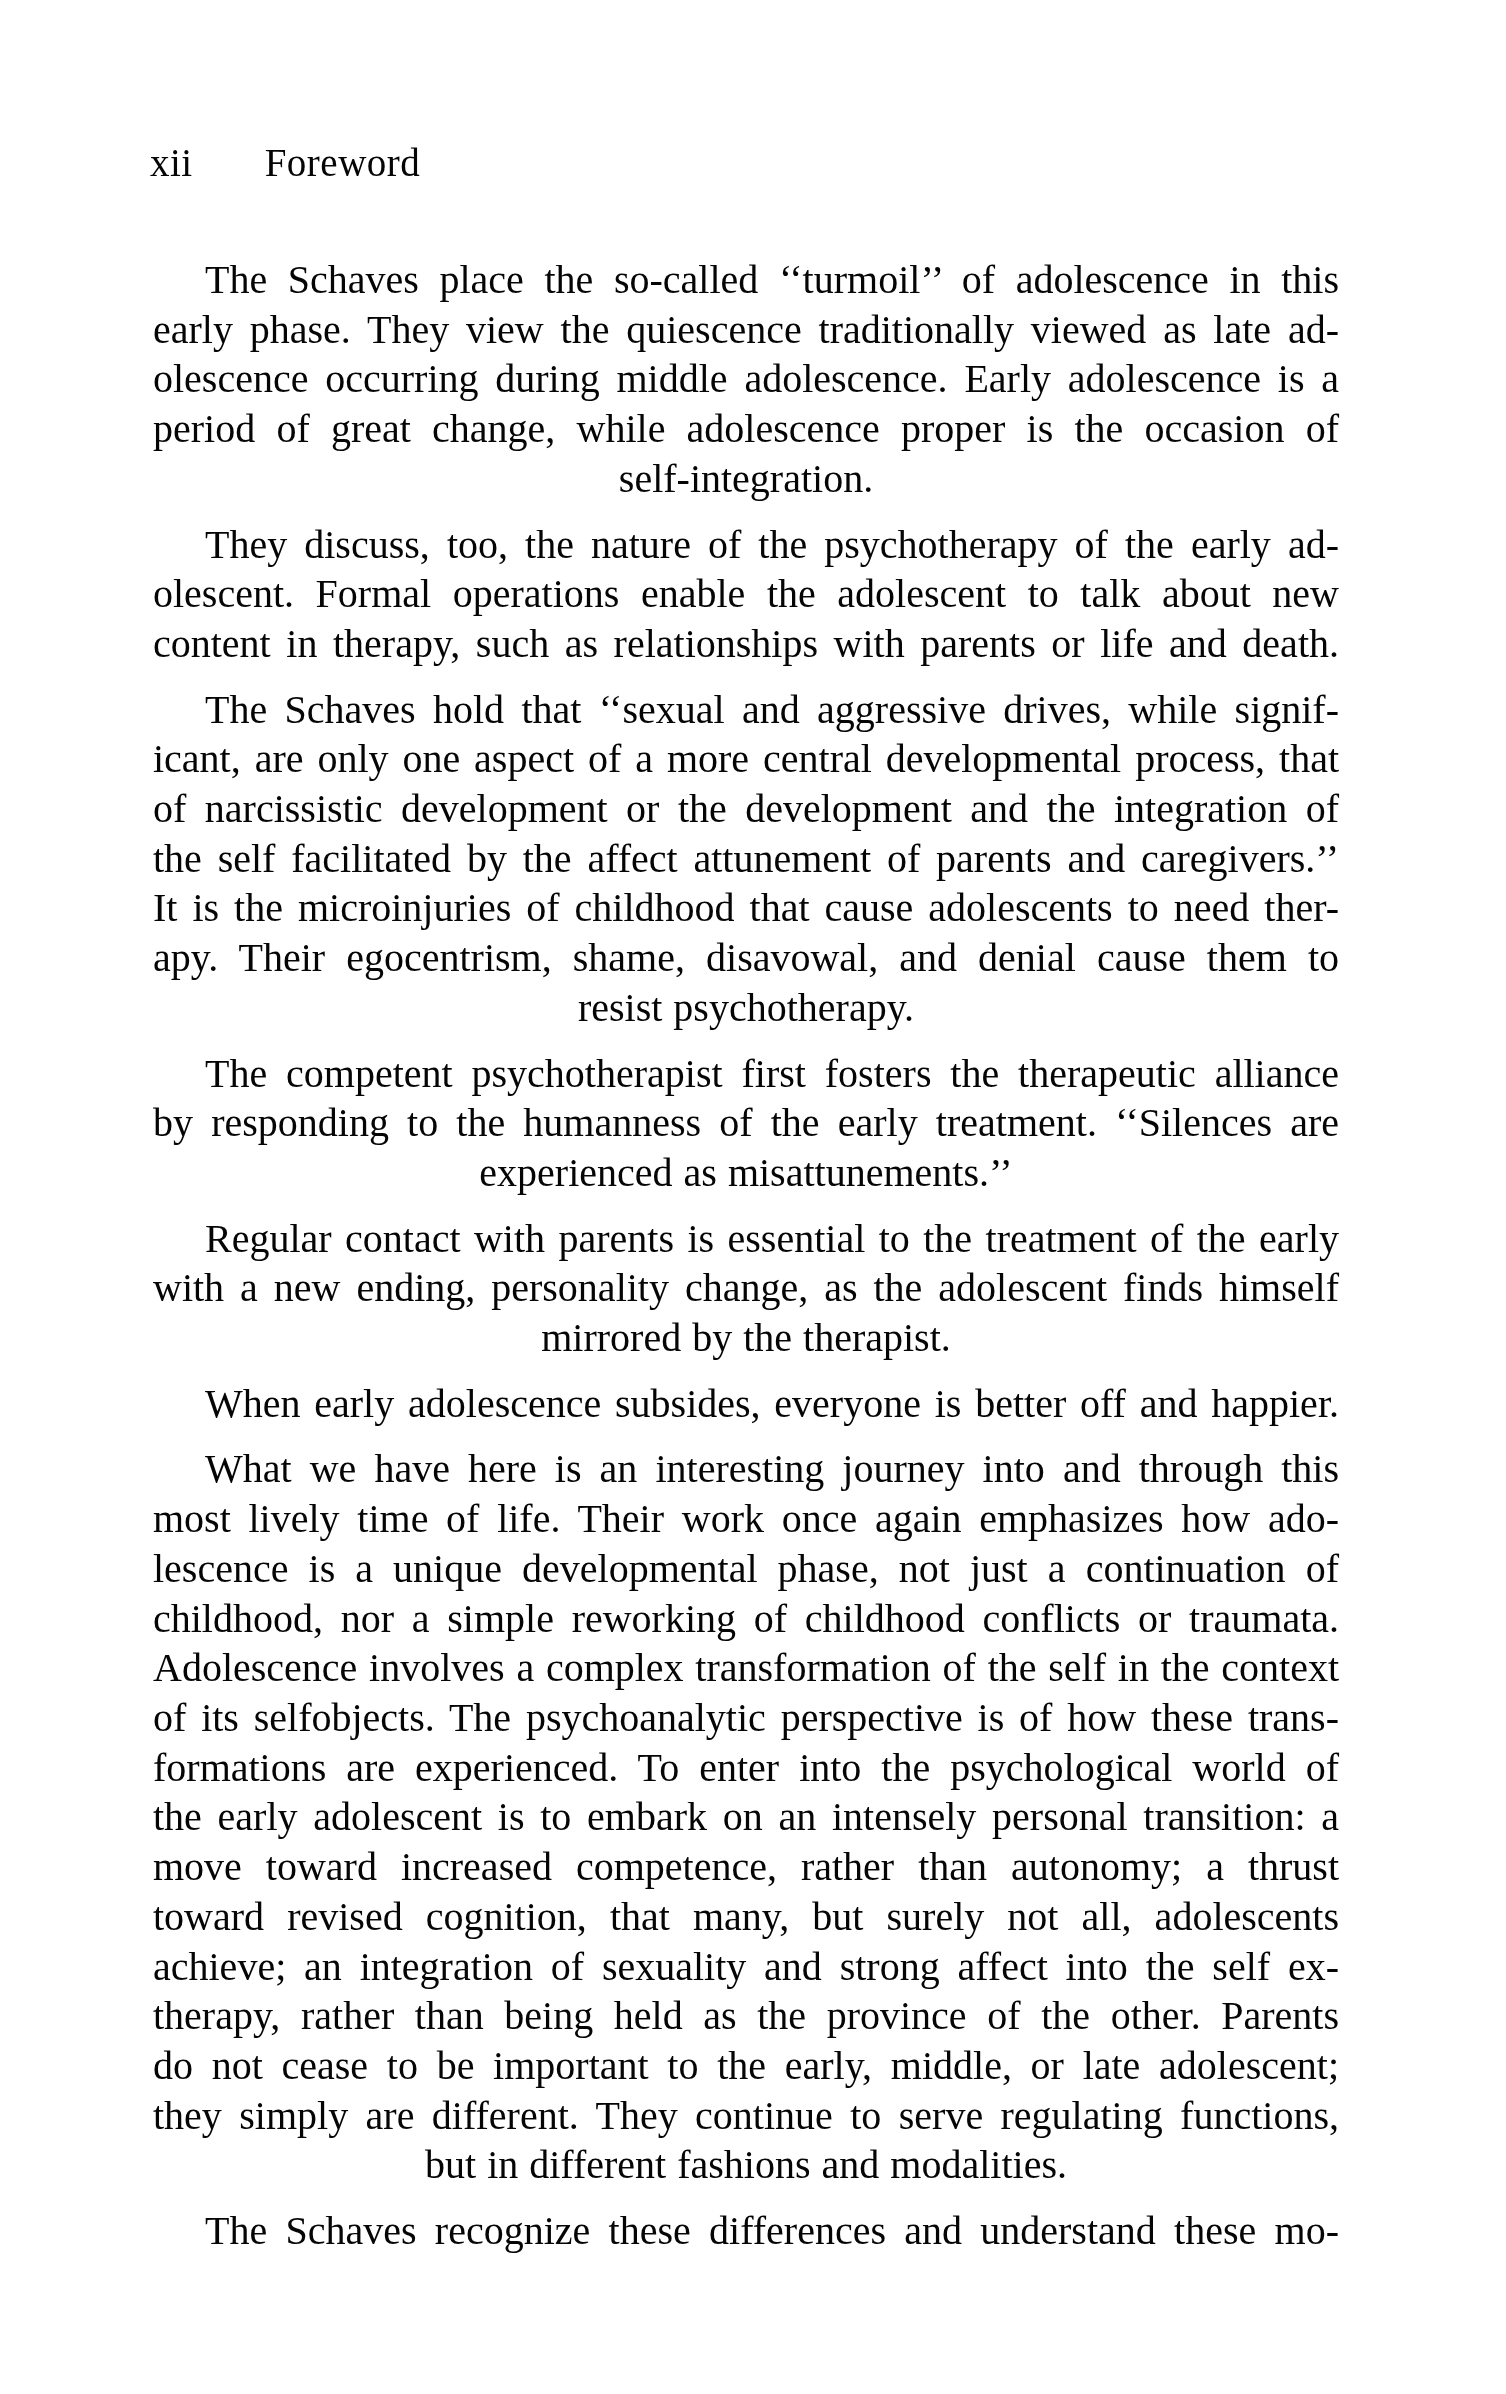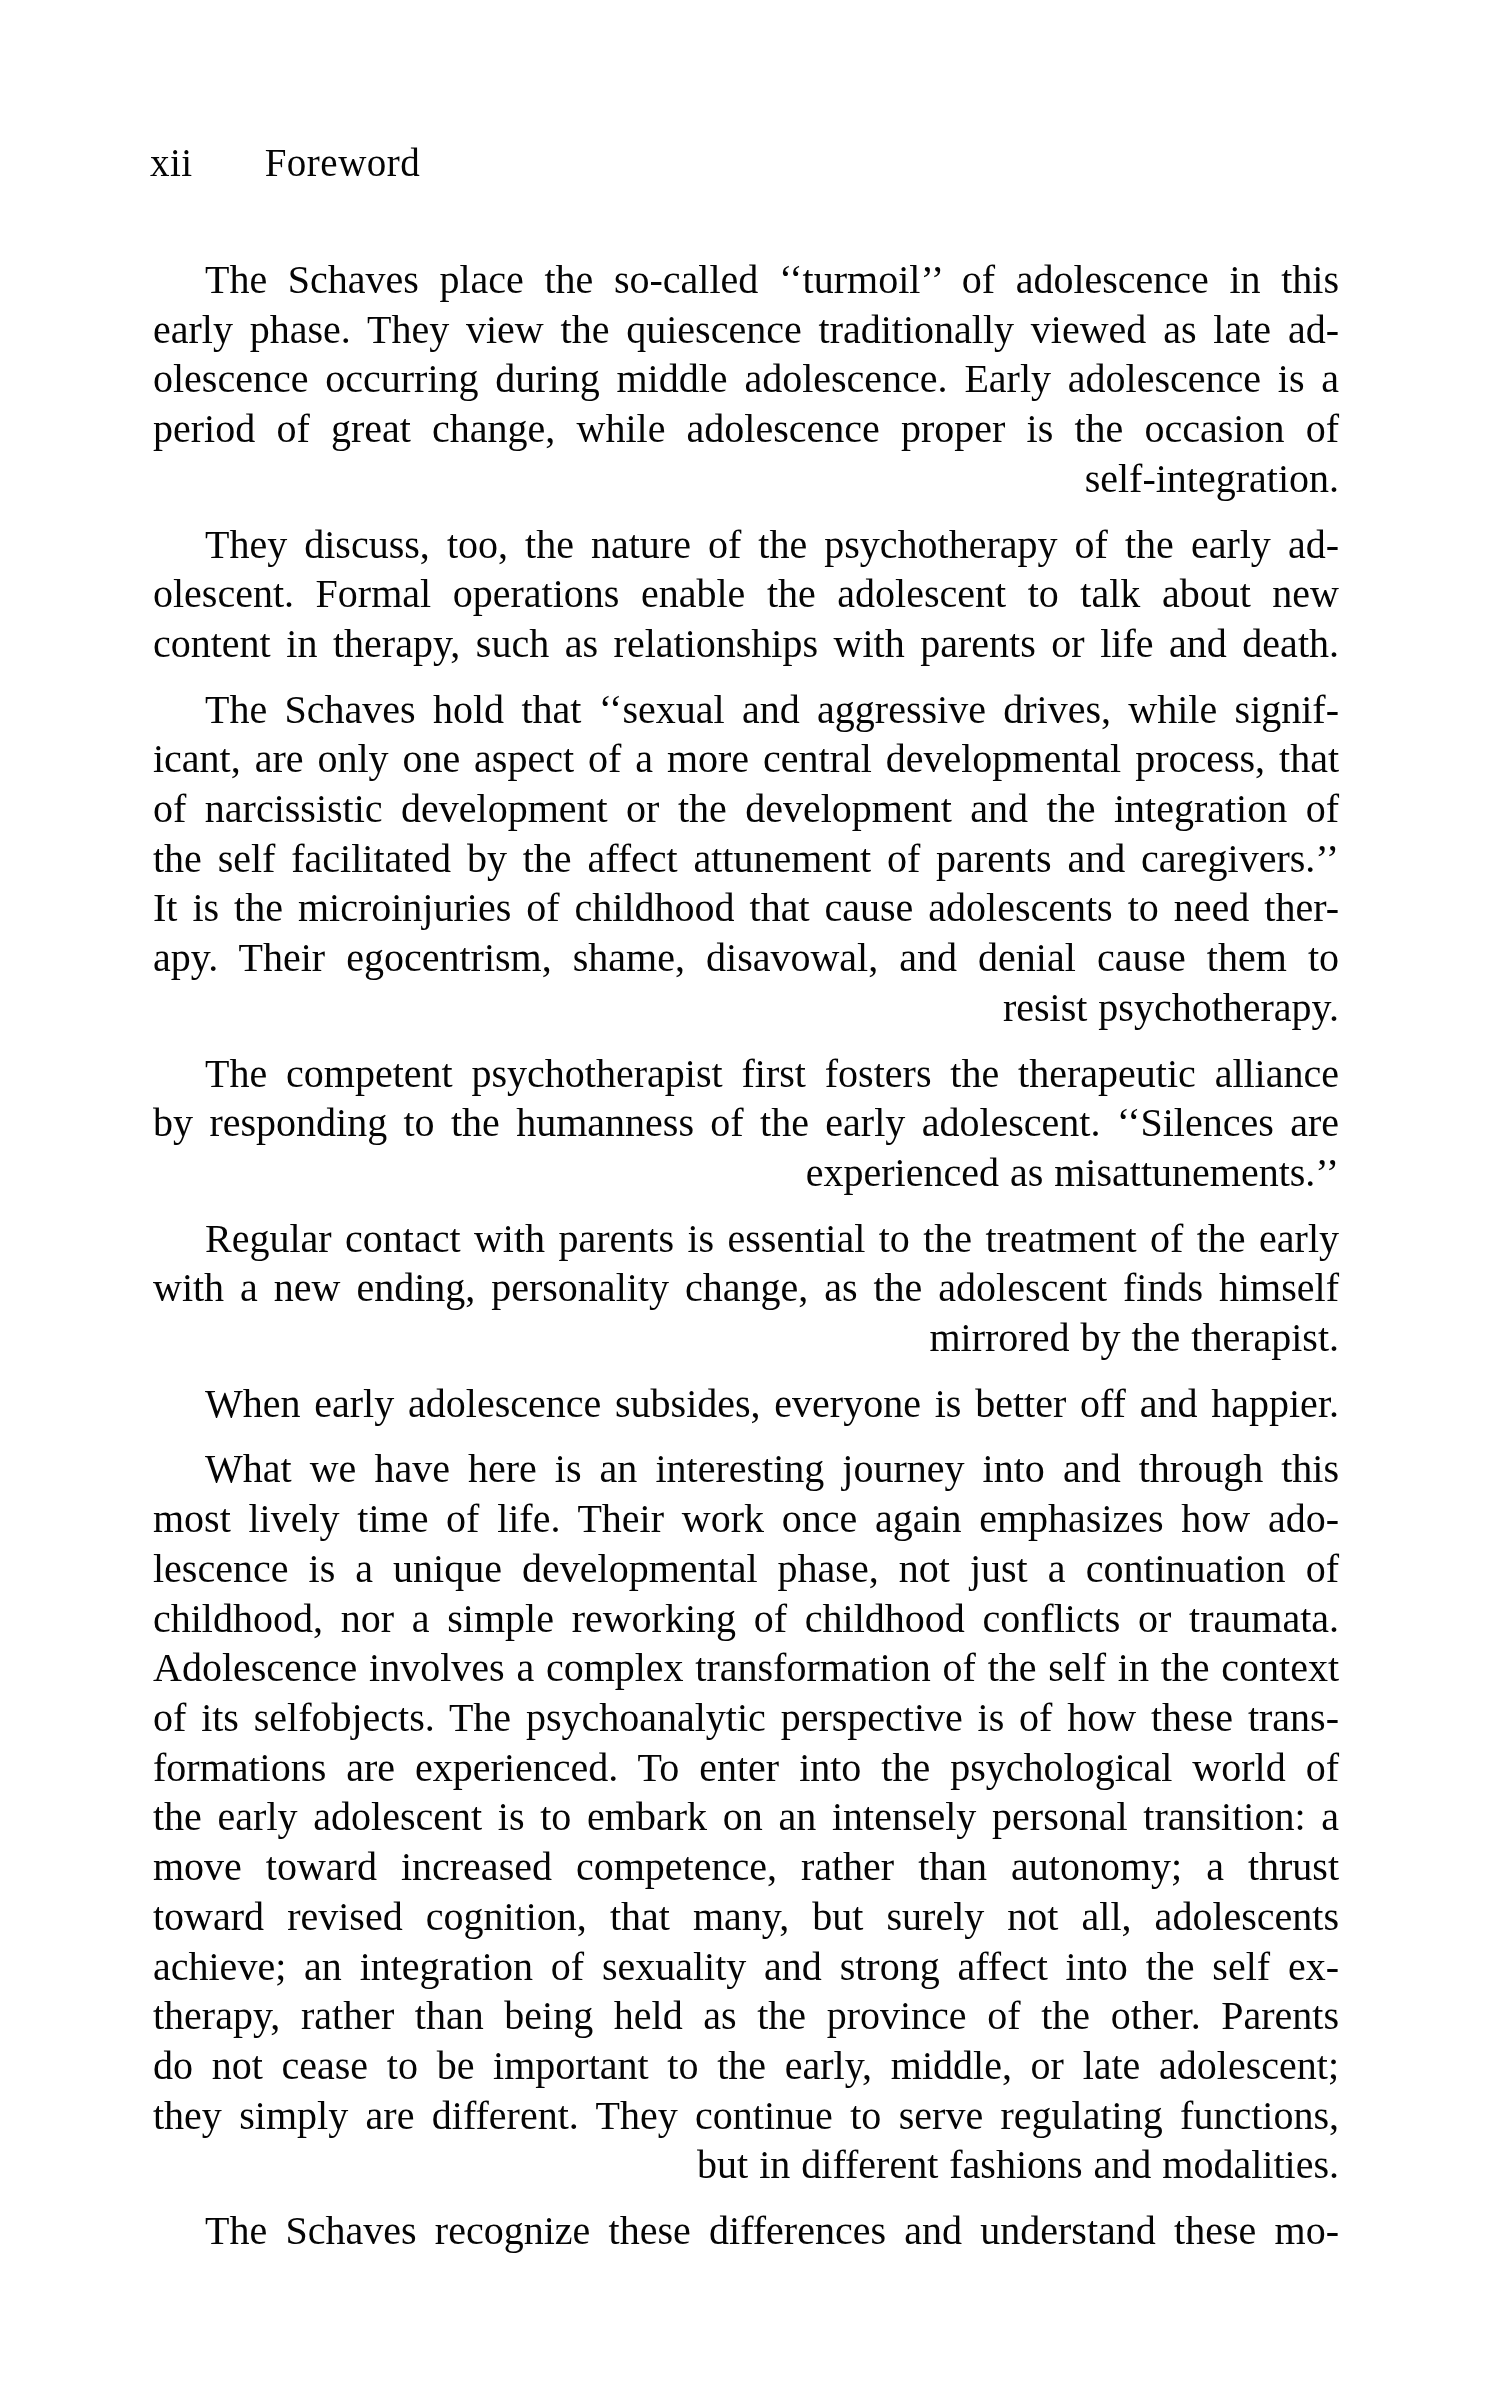--- a/index.html
+++ b/index.html
@@ -35,21 +35,21 @@
     top: 239px;
     width: 1218px;
     font-size: 40px;
     line-height: 49.7px;
   }
   .paragraph {
     margin: 16px;
     padding: 0;
   }
   .line {
-    text-align: right;
+    text-align: center;
     white-space: normal;
     word-spacing: 1px;
   }
   .line.just {
     text-align: justify;
     text-align-last: justify;
   }
   .line.indent {
     text-indent: 52px;
   }
@@ -79,21 +79,21 @@
         <div class="line indent just">The Schaves hold that ‘‘sexual and aggressive drives, while signif-</div>
         <div class="line just">icant, are only one aspect of a more central developmental process, that</div>
         <div class="line just">of narcissistic development or the development and the integration of</div>
         <div class="line just">the self facilitated by the affect attunement of parents and caregivers.’’</div>
         <div class="line just">It is the microinjuries of childhood that cause adolescents to need ther-</div>
         <div class="line just">apy. Their egocentrism, shame, disavowal, and denial cause them to</div>
         <div class="line">resist psychotherapy.</div>
       </div>
       <div class="paragraph">
         <div class="line indent just">The competent psychotherapist first fosters the therapeutic alliance</div>
-        <div class="line just">by responding to the humanness of the early adolescent. ‘‘Silences are</div>
+        <div class="line just">by responding to the humanness of the early treatment. ‘‘Silences are</div>
         <div class="line">experienced as misattunements.’’</div>
       </div>
       <div class="paragraph">
         <div class="line indent just">Regular contact with parents is essential to the treatment of the early</div>
         <div class="line just">with a new ending, personality change, as the adolescent finds himself</div>
         <div class="line">mirrored by the therapist.</div>
       </div>
       <div class="paragraph">
         <div class="line indent just">When early adolescence subsides, everyone is better off and happier.</div>
       </div>

